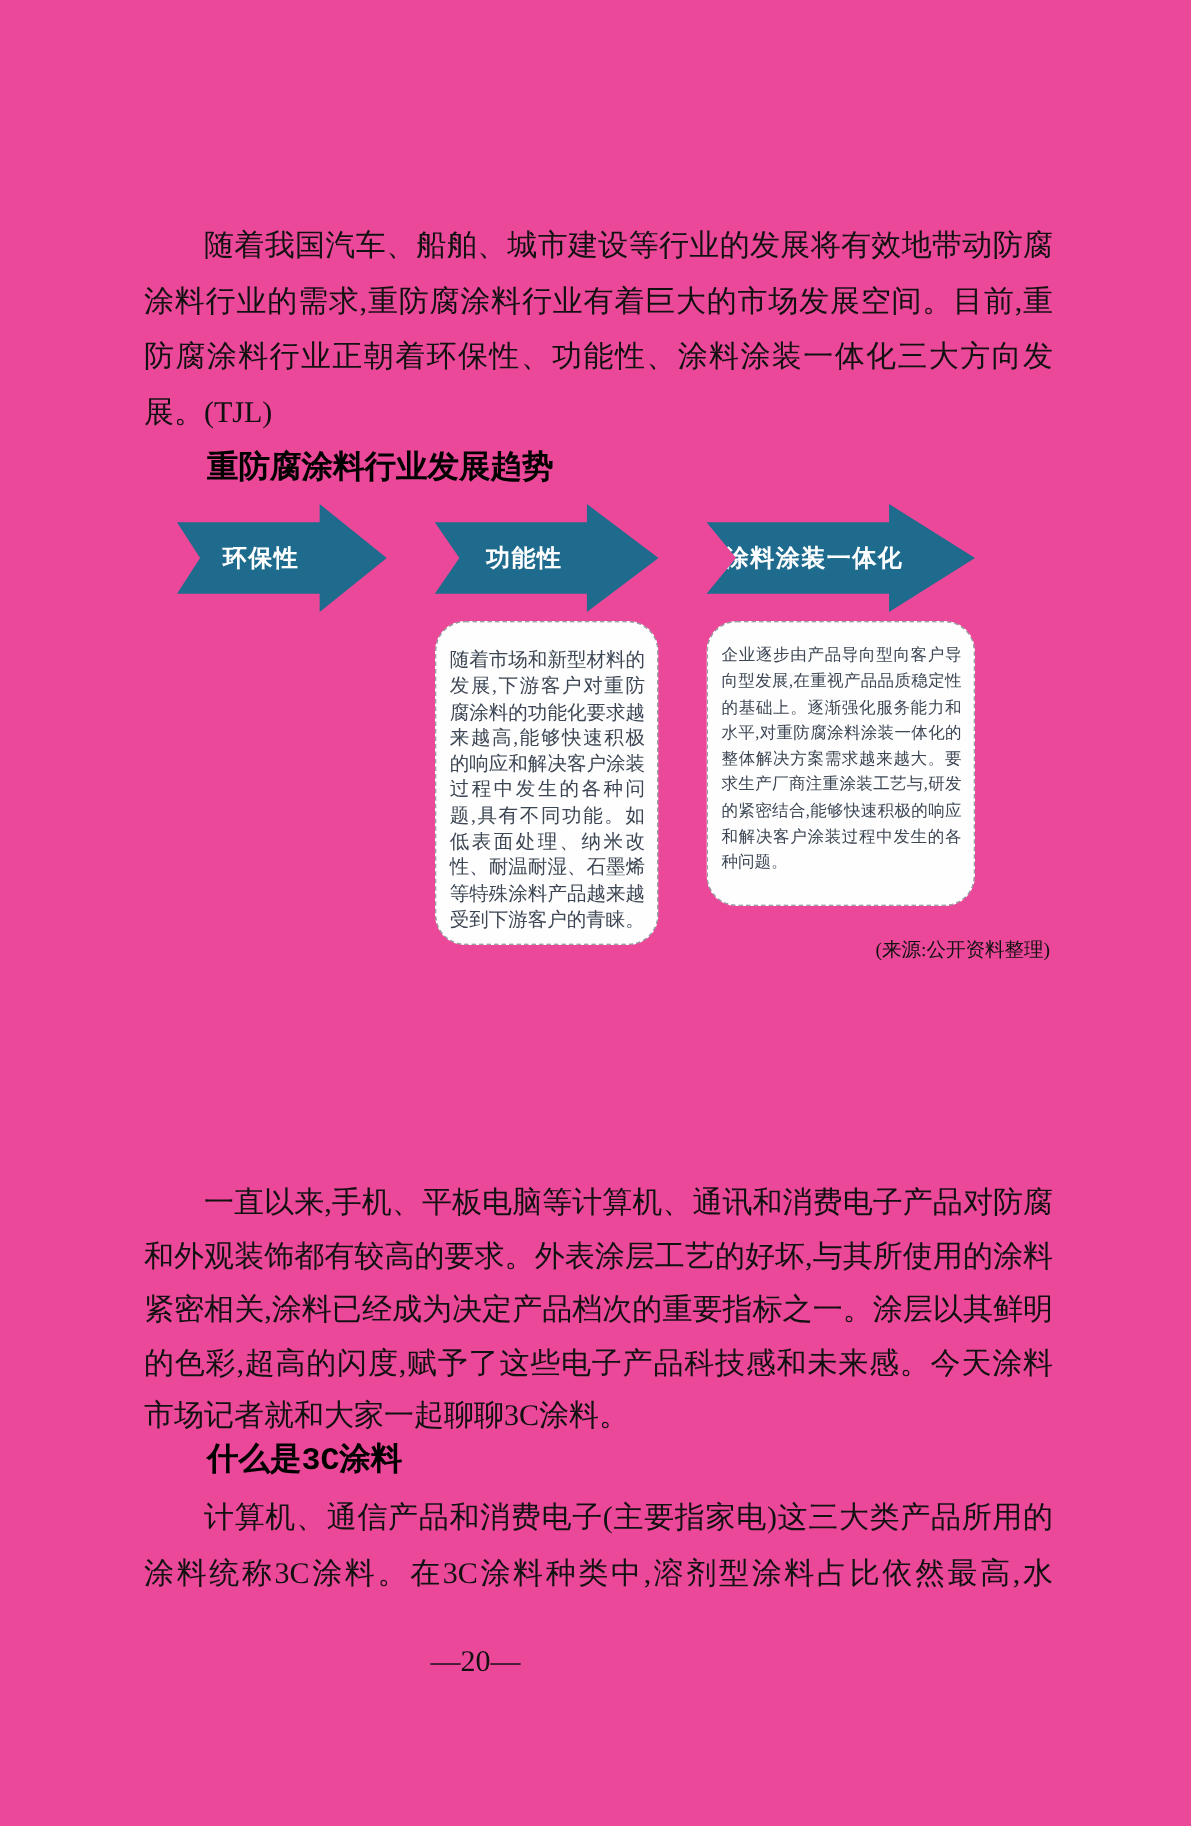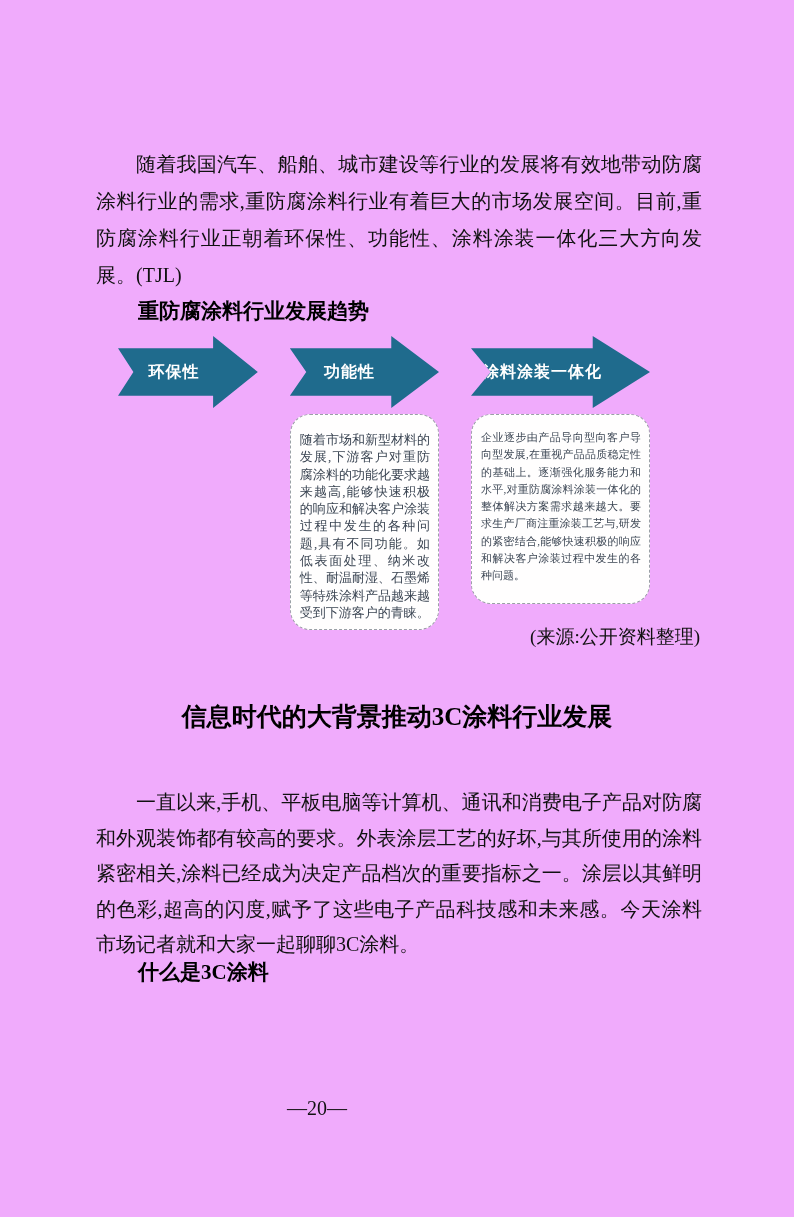--- a/index.html
+++ b/index.html
@@ -10,21 +10,21 @@
   }
   * { margin: 0; padding: 0; box-sizing: border-box; }
   html, body { background: #ffffff; }
   body {
     width: 794px; height: 1217px;
     font-family: "Liberation Serif", serif;
     color: var(--text-color);
     position: relative;
     overflow: hidden;
   }
-  .page { position: absolute; inset: 0; background: #f0abfc; padding-left: 24px; }
+  .page { position: absolute; inset: 0; background: #ec4899; padding-left: 24px; }
 
   .body-para {
     position: absolute;
     left: 96px; width: 606px;
     font-size: 20px; line-height: 37px;
     text-align: justify;
     text-indent: 2em;
     color: #111;
   }
   #para-intro { top: 146px; }
@@ -32,21 +32,21 @@
   #para-what  { top: 994px; line-height: 37px; text-align-last: justify; }
 
   .sub-heading {
     position: absolute;
     left: 96px; width: 606px;
     font-size: 21px; font-weight: bold;
     text-indent: 2em;
     color: #000;
   }
   #heading-trend { top: 297px; }
-  #heading-what  { top: 958px; }
+  #heading-what  { top: 958px; font-family: Liberation Mono, monospace; }
 
   
   .diagram {
     position: absolute;
     left: 118px; top: 336px;
     width: 532px;
     display: flex;
     gap: 32px;
   }
   .trend-col { display: flex; flex-direction: column; }
@@ -84,21 +84,21 @@
     text-align: justify;
     white-space: pre-line;
     background: #fffefe;
   }
   .trend-col.c2 .trend-box { line-height: 17.3px; padding-top: 16px; }
   .trend-col.c3 .trend-box { line-height: 17.3px; padding-top: 14px; font-size: 11px; }
 
   .source-note {
     position: absolute;
     top: 624px; right: 94px;
-    font-size: 19px;
+    font-size: 13px;
     color: #111;
   }
 
   .main-heading {
     position: absolute;
     top: 700px; left: 0; width: 794px;
     text-align: center;
     font-size: 25px; font-weight: bold;
     color: #000;
   }
@@ -139,22 +139,22 @@
       <div class="trend-arrow">
         <span class="arrow-label">涂料涂装一体化</span>
       </div>
       <div class="trend-box">企业逐步由产品导向型向客户导向型发展,在重视产品品质稳定性的基础上。逐渐强化服务能力和水平,对重防腐涂料涂装一体化的整体解决方案需求越来越大。要求生产厂商注重涂装工艺与,研发的紧密结合,能够快速积极的响应和解决客户涂装过程中发生的各种问题。</div>
     </div>
 
   </div>
 
   <div class="source-note">(来源:公开资料整理)</div>
 
-  <h1 class="main-heading">信息时代的大背景推动3C涂料行业发展</h1>
 
   <p class="body-para" id="para-3c">一直以来,手机、平板电脑等计算机、通讯和消费电子产品对防腐和外观装饰都有较高的要求。外表涂层工艺的好坏,与其所使用的涂料紧密相关,涂料已经成为决定产品档次的重要指标之一。涂层以其鲜明的色彩,超高的闪度,赋予了这些电子产品科技感和未来感。今天涂料市场记者就和大家一起聊聊3C涂料。</p>
 
   <h2 class="sub-heading" id="heading-what">什么是3C涂料</h2>
 
+  <p class="body-para" id="para-what">计算机、通信产品和消费电子(主要指家电)这三大类产品所用的涂料统称3C涂料。在3C涂料种类中,溶剂型涂料占比依然最高,水</p>
 
   <div class="page-footer">—20—</div>
 
 </div>
 
 </body></html>

